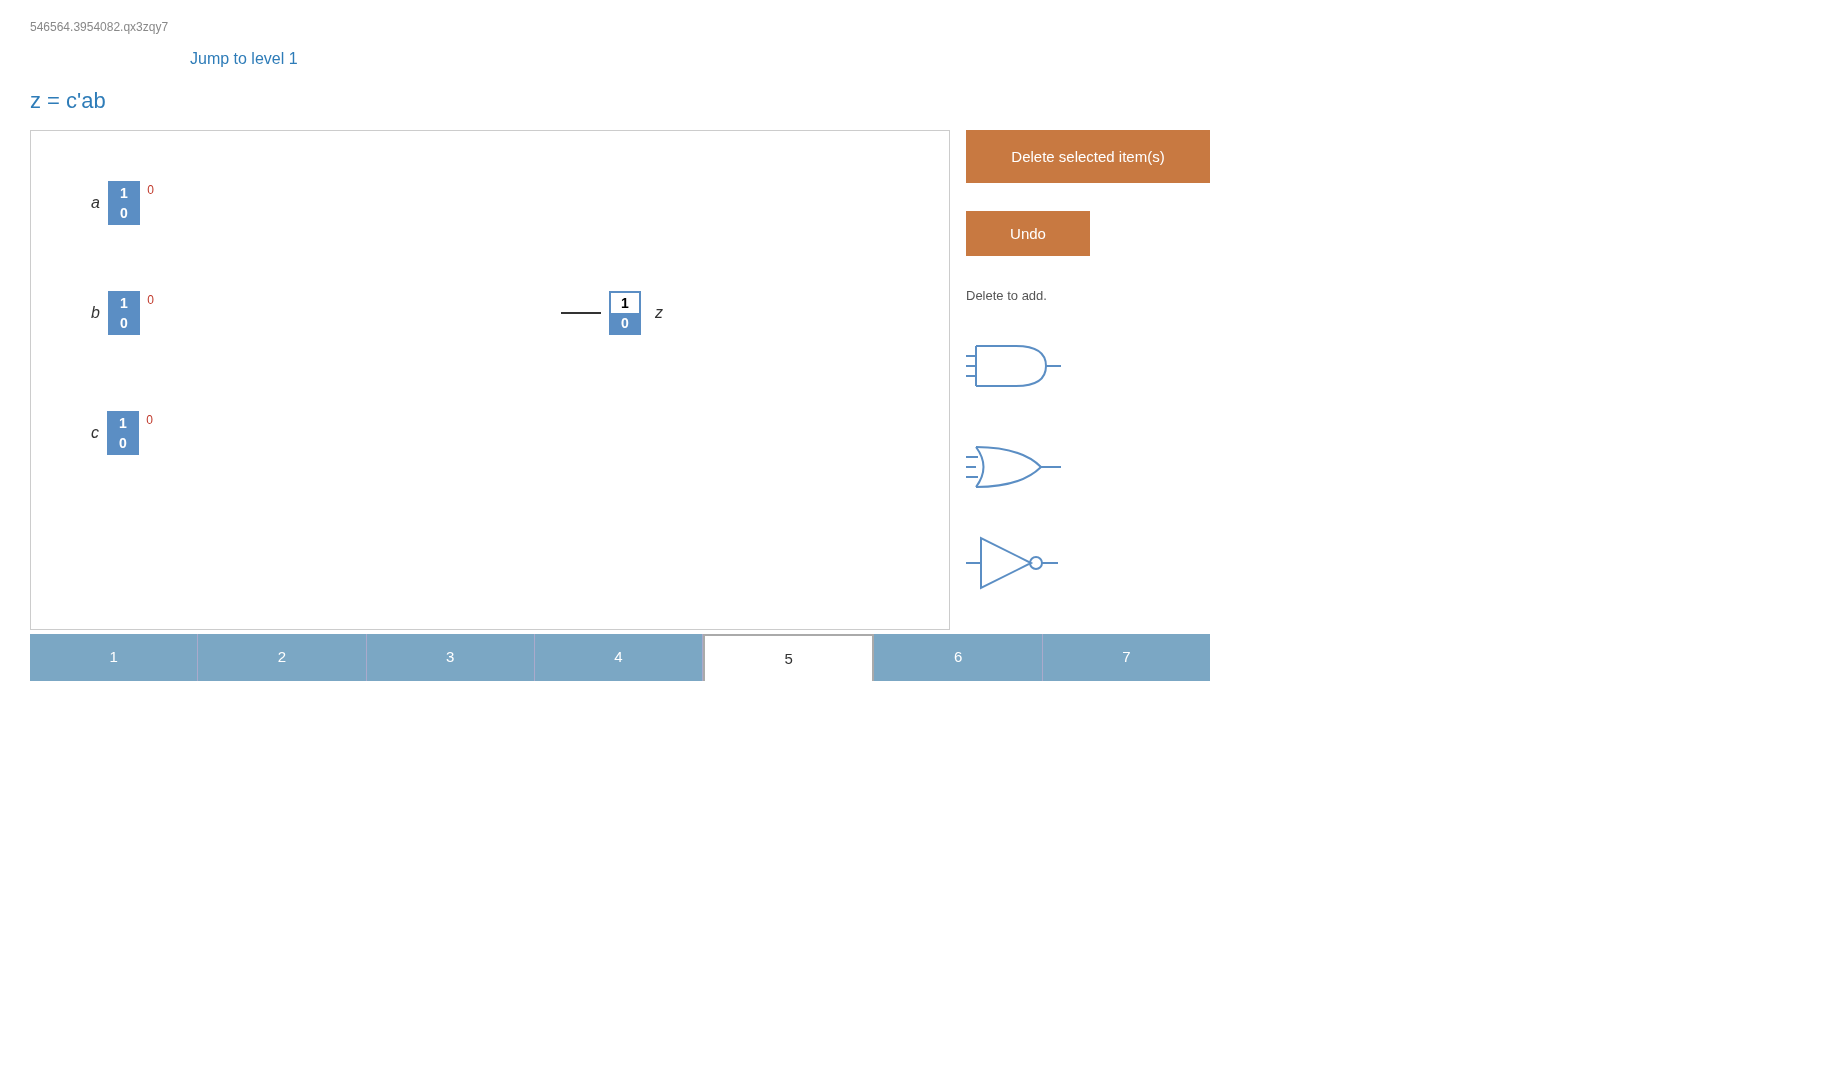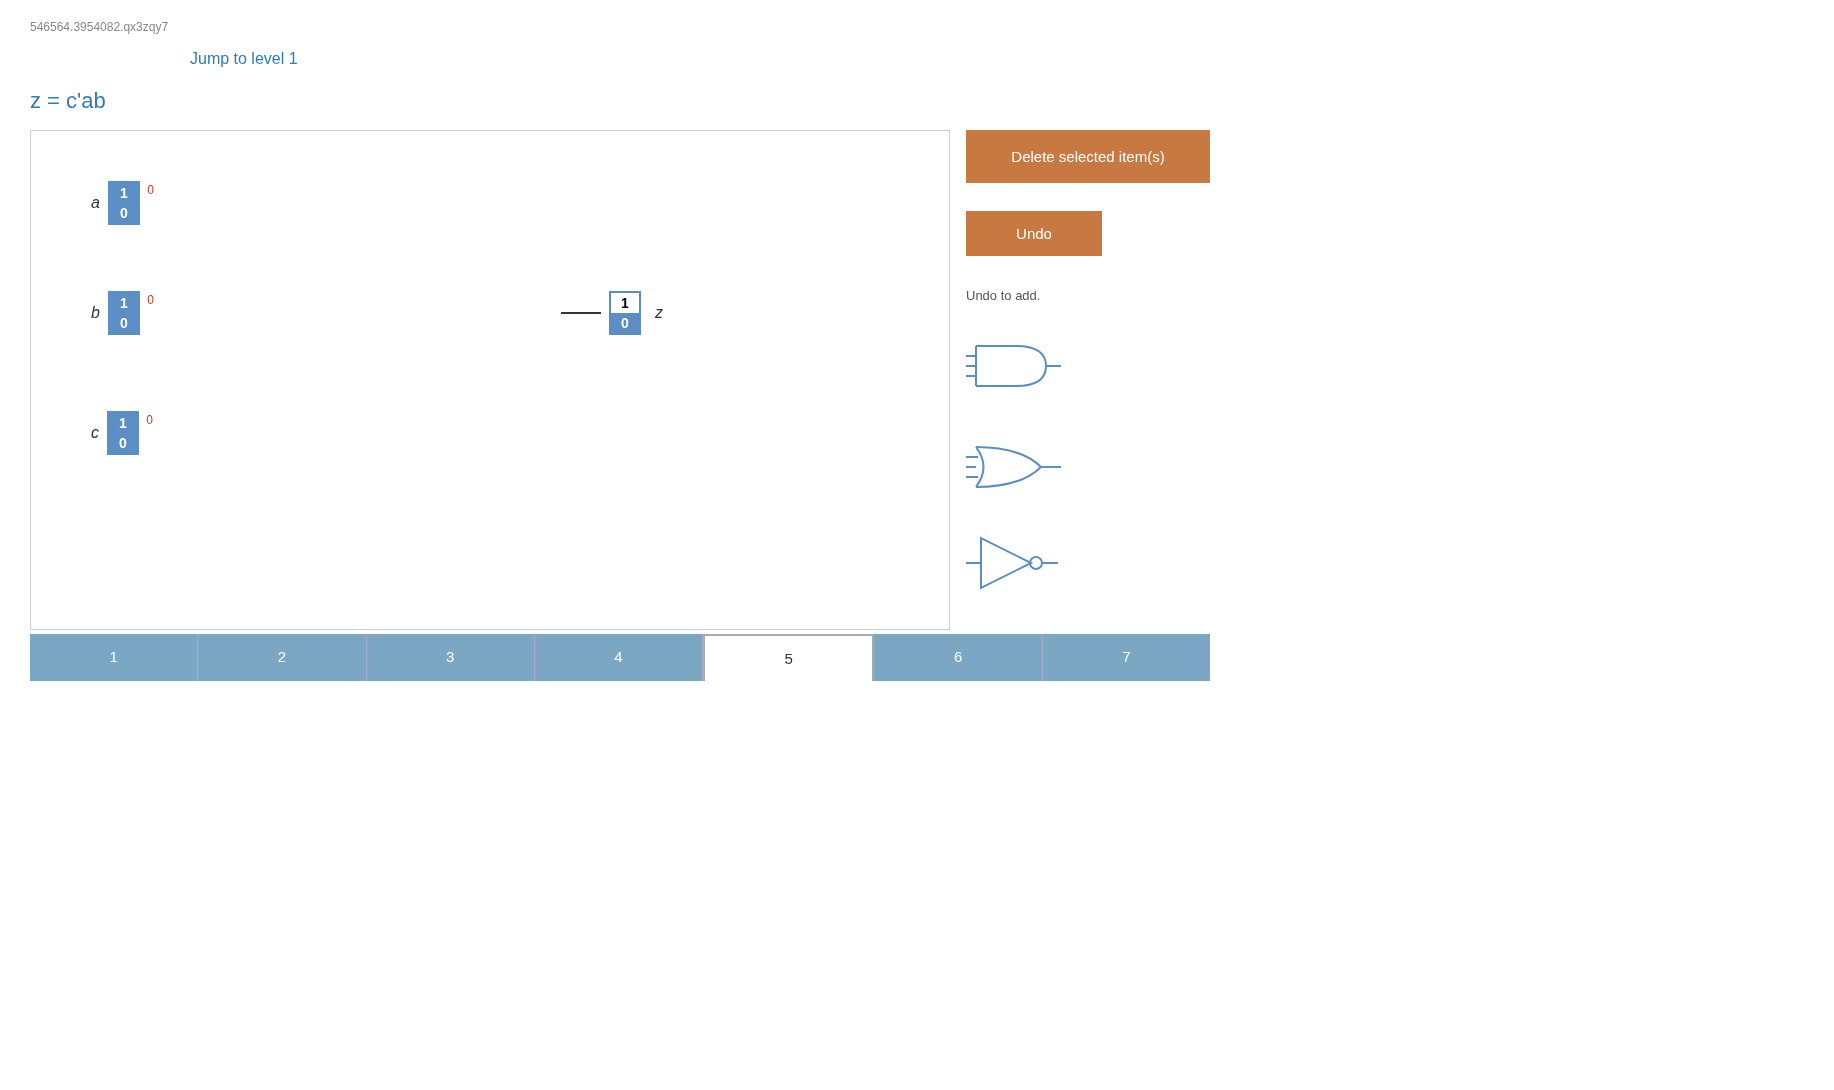--- a/index.html
+++ b/index.html
@@ -72,21 +72,21 @@
       text-align: center;
     }
 
     .btn-undo {
       background: #c87941;
       color: #fff;
       border: none;
       padding: 14px 20px;
       font-size: 15px;
       cursor: pointer;
-      width: 136px;
+      width: 124px;
       text-align: center;
     }
 
     .click-to-add {
       font-size: 13px;
       color: #555;
       margin-top: 4px;
     }
 
     
@@ -260,21 +260,21 @@
           <div class="output-bottom">0</div>
         </div>
         <span class="input-label" style="margin-left:6px;">z</span>
       </div>
 
     </div>
 
     <div class="sidebar">
       <button class="btn-delete">Delete selected item(s)</button>
       <button class="btn-undo">Undo</button>
-      <span class="click-to-add">Undo to add.</span>
+      <span class="click-to-add">Delete to add.</span>
 
       <div class="gate-svg-container">
         <svg width="100" height="70" viewBox="0 0 100 70">
 
           <line x1="10" y1="15" x2="10" y2="55" stroke="#5b8ec4" stroke-width="2"></line>
           <line x1="10" y1="15" x2="50" y2="15" stroke="#5b8ec4" stroke-width="2"></line>
           <line x1="10" y1="55" x2="50" y2="55" stroke="#5b8ec4" stroke-width="2"></line>
           <path d="M50,15 Q80,15 80,35 Q80,55 50,55" fill="none" stroke="#5b8ec4" stroke-width="2"></path>
 
           <line x1="0" y1="25" x2="10" y2="25" stroke="#5b8ec4" stroke-width="2"></line>

